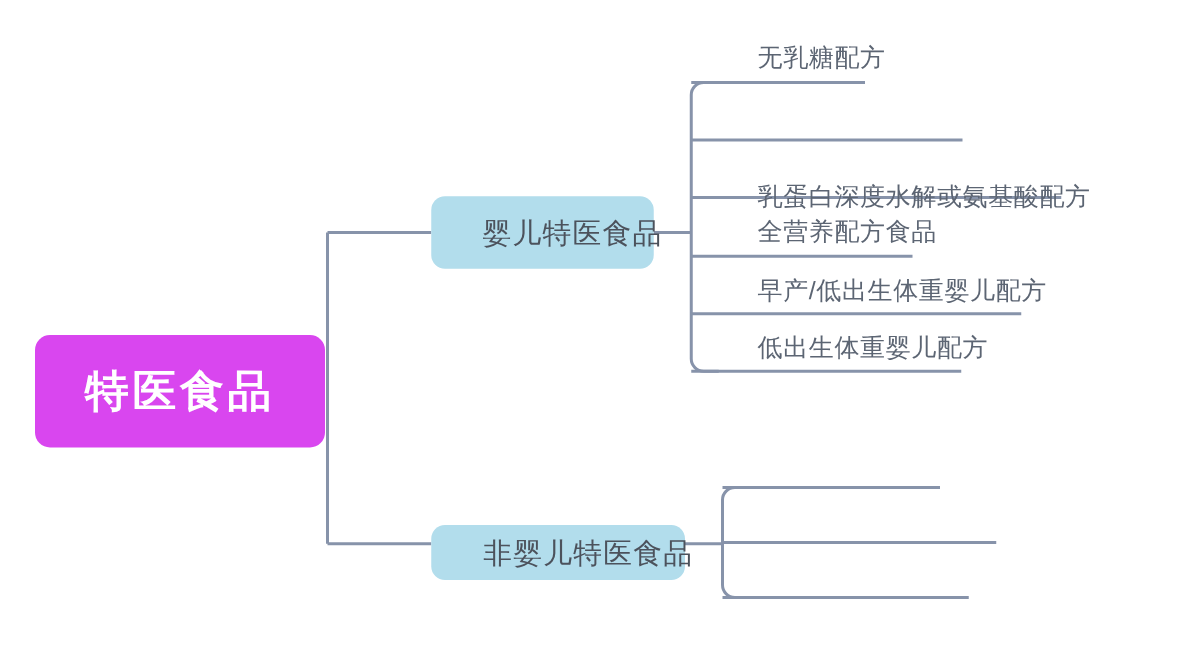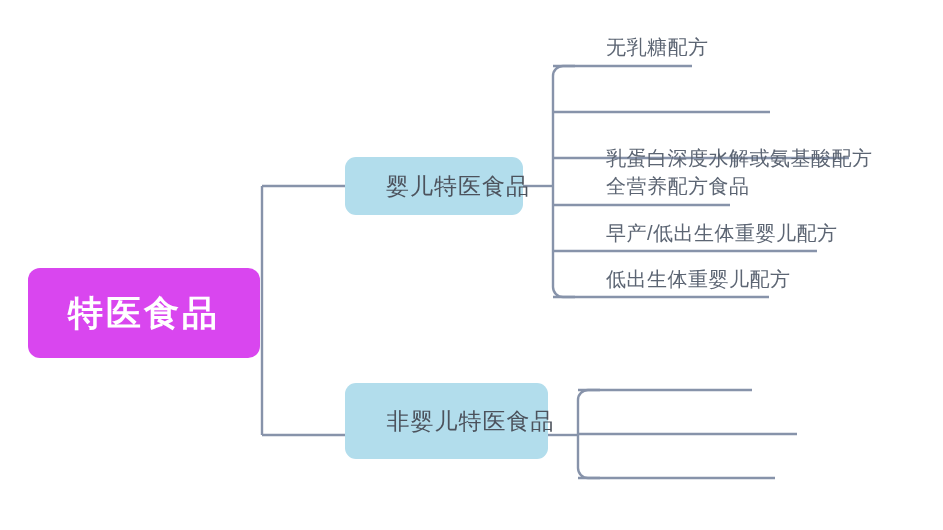--- a/index.html
+++ b/index.html
@@ -57,23 +57,23 @@
     padding-left: 48px;
   }
   .branch-1 {
     left: 345px;
     top: 157px;
     width: 178px;
     height: 58px;
   }
   .branch-2 {
     left: 345px;
-    top: 383px;
+    top: 420px;
     width: 203px;
-    height: 76px;
+    height: 44px;
   }
 
   
   .leaf {
     position: absolute;
     color: #5C6573;
     font-size: 20px;
     letter-spacing: 0.5px;
     white-space: nowrap;
     line-height: 1;

